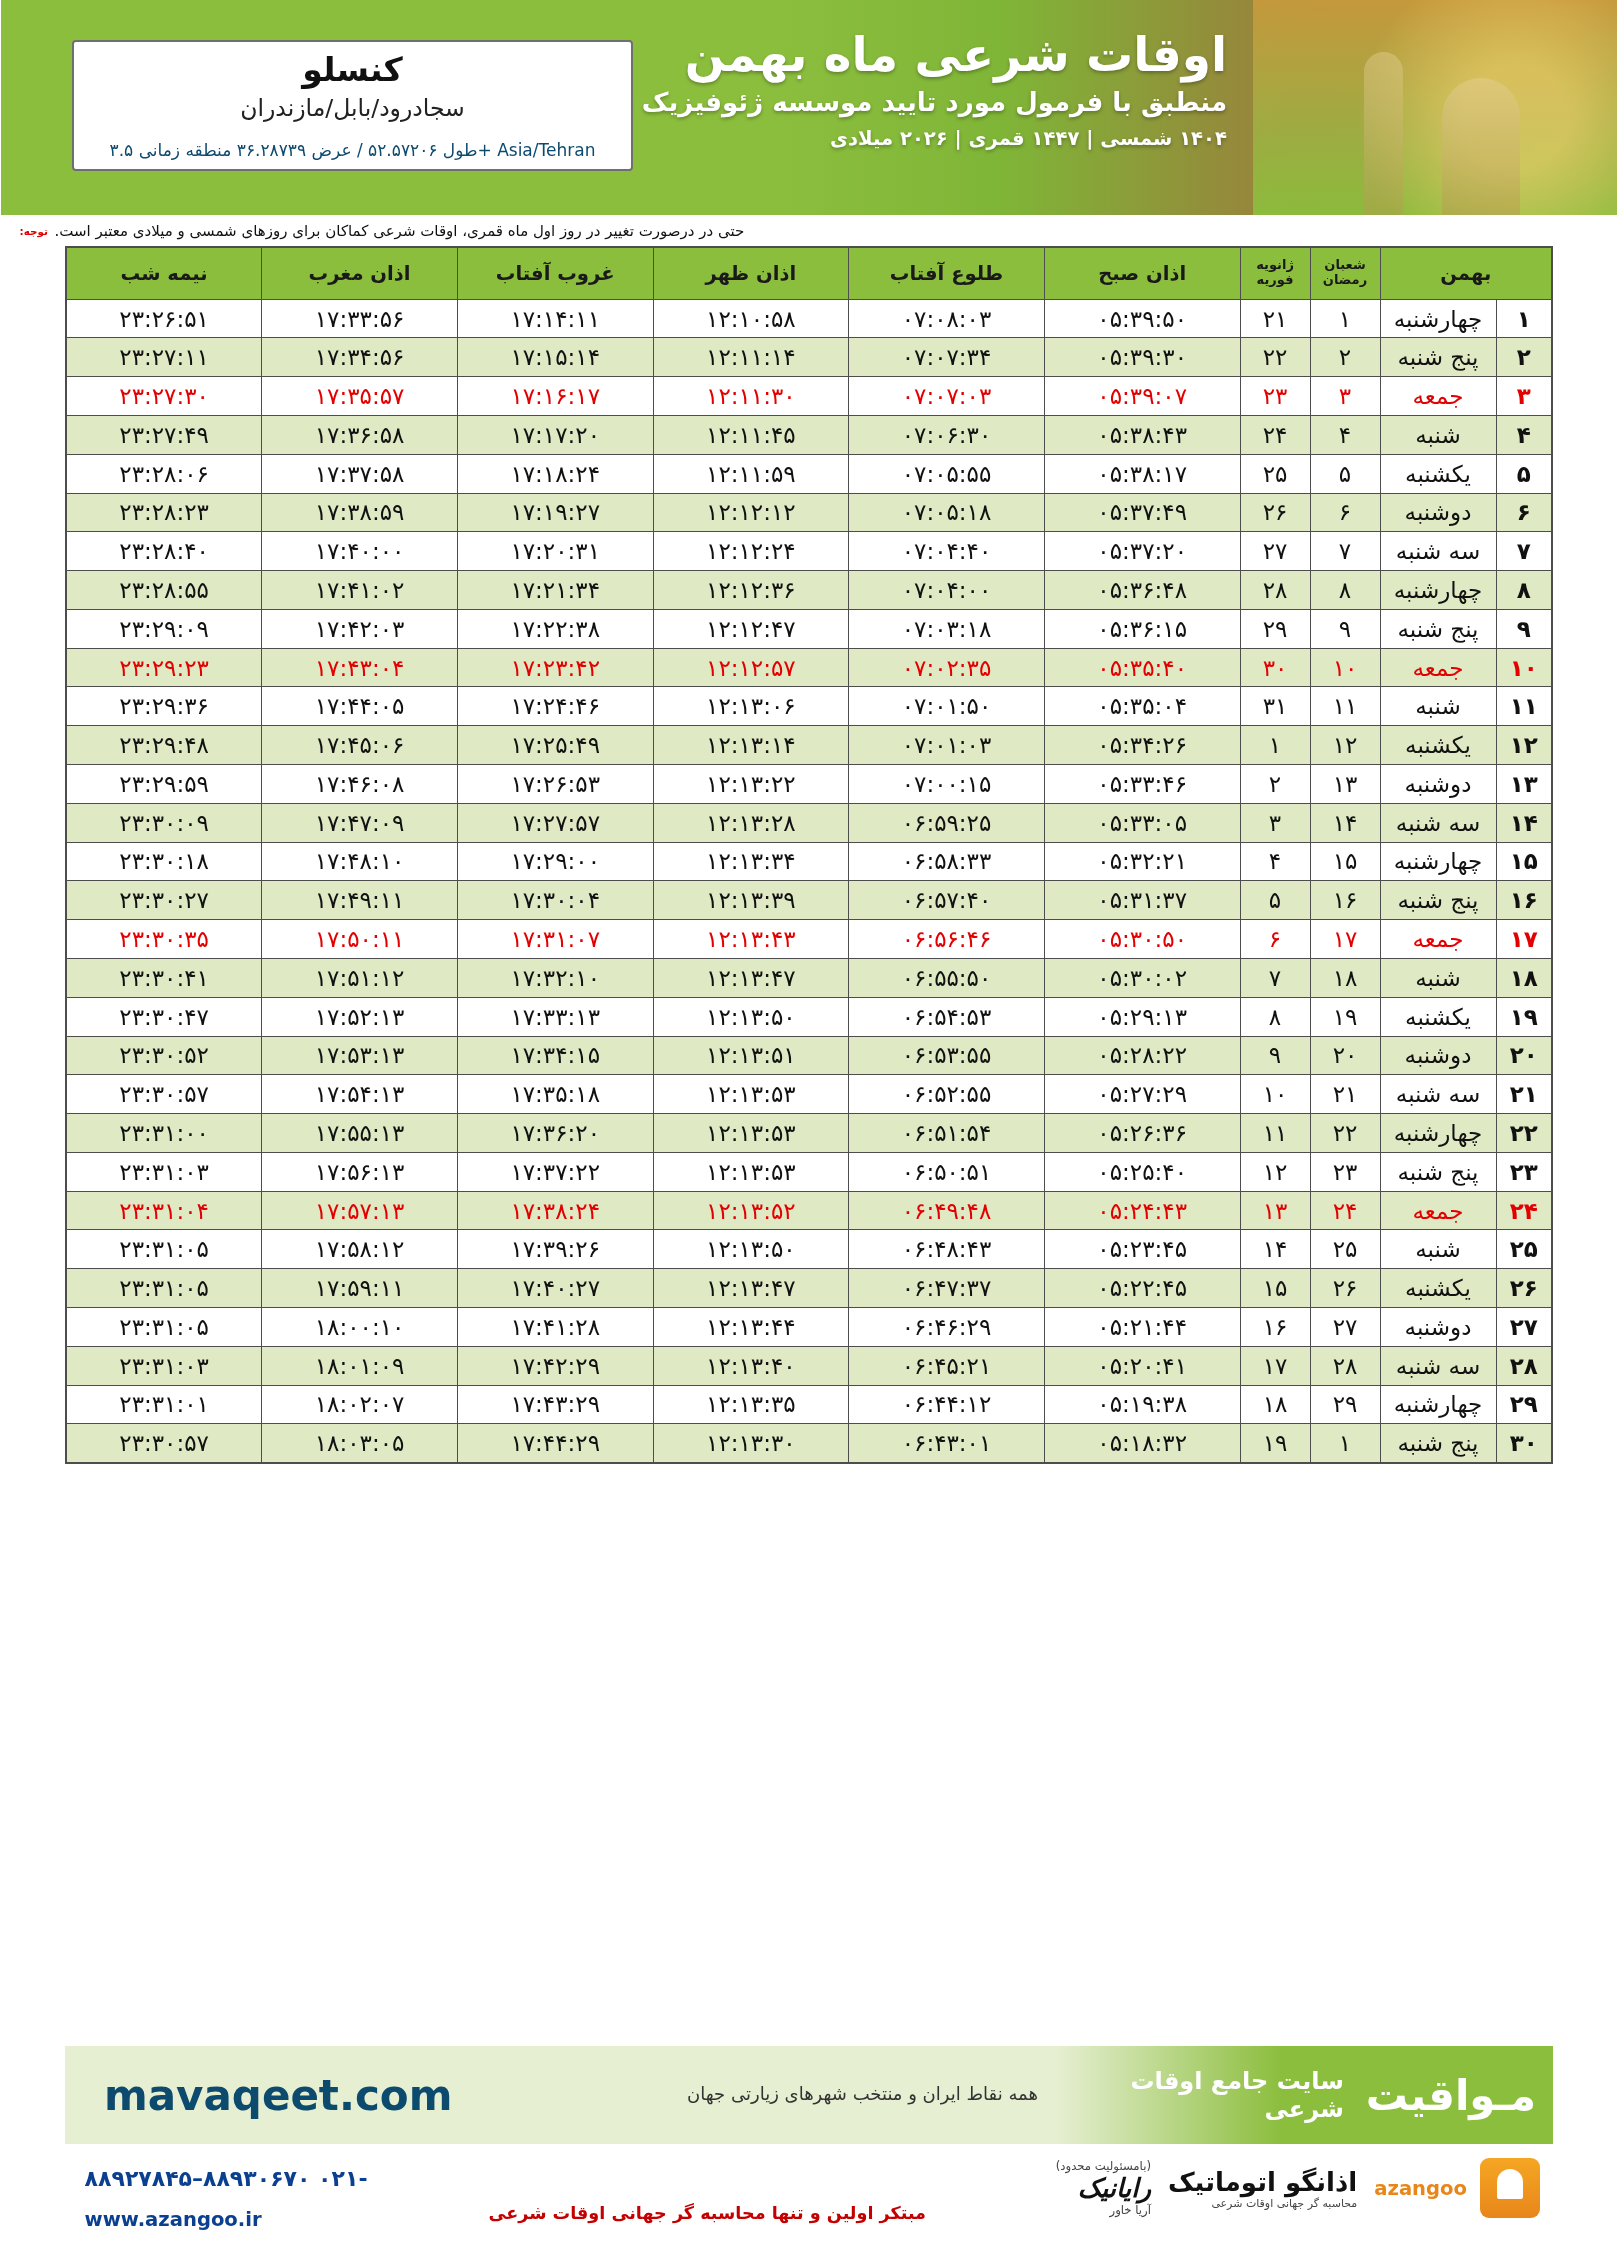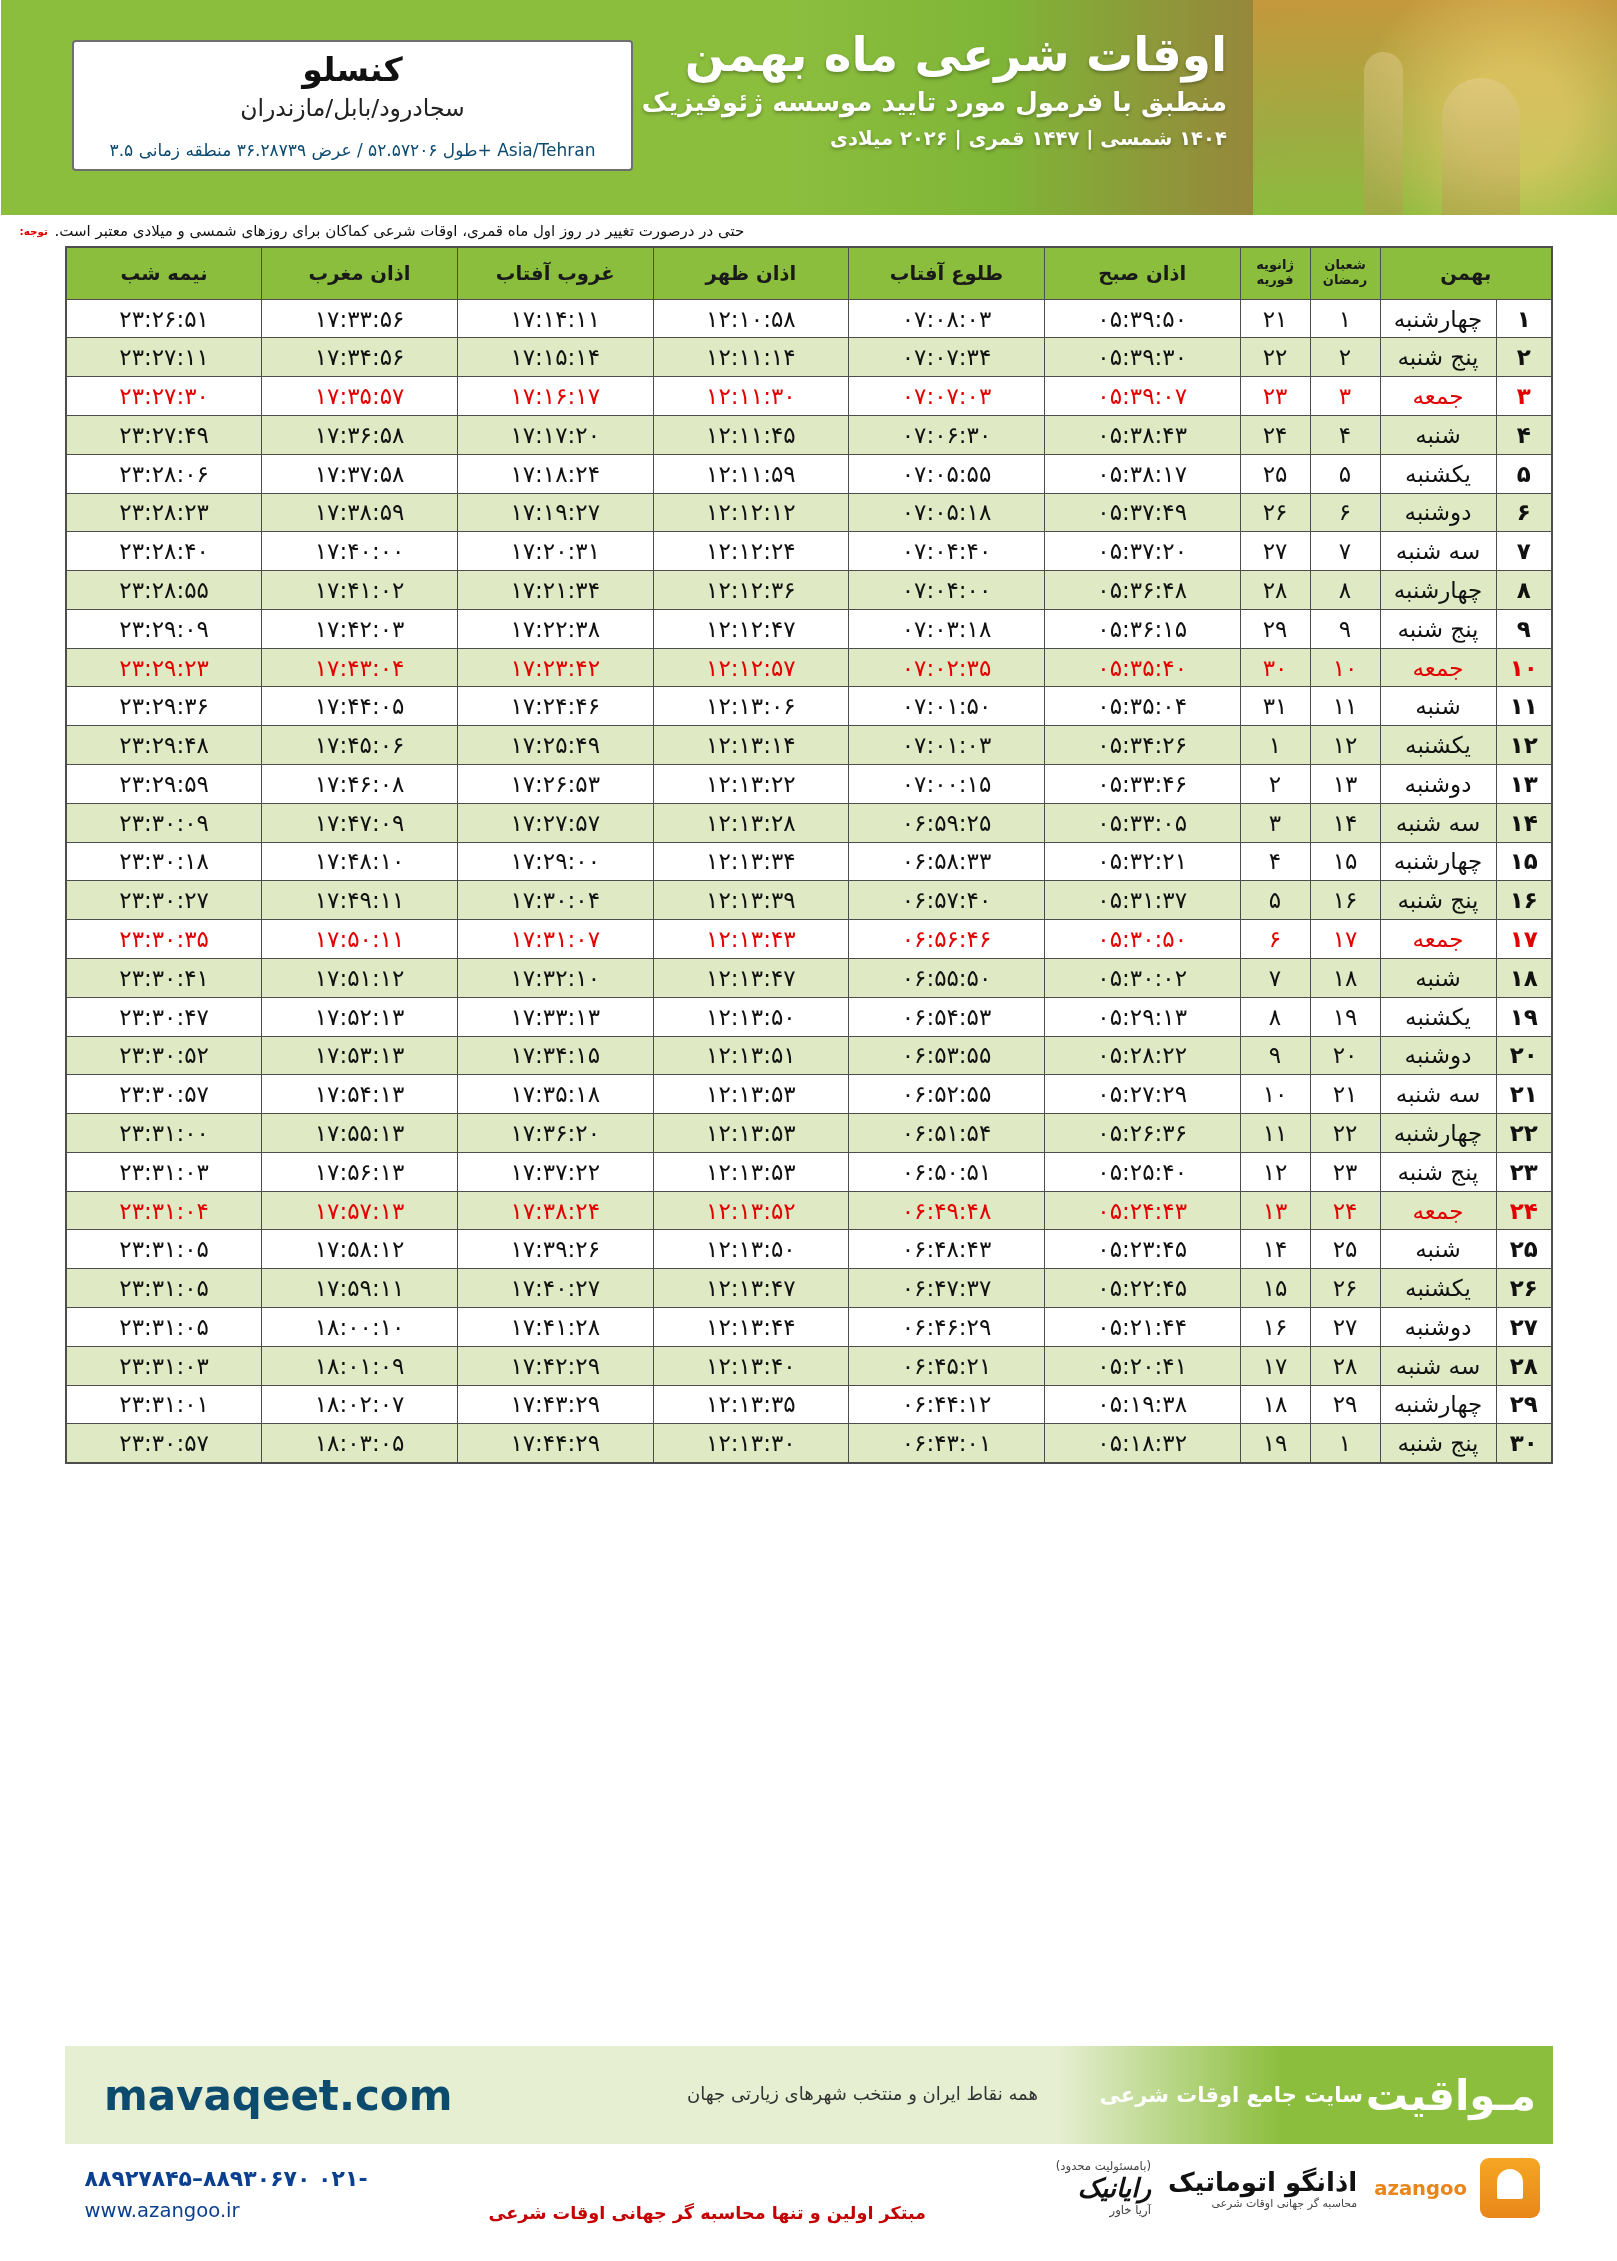--- a/index.html
+++ b/index.html
@@ -105,33 +105,33 @@
   .footer-top{
     position:relative;height:98px;margin:0 65px;
     background:#e6efd2;display:flex;align-items:center;
   }
   .footer-brand{
     position:absolute;right:0;top:0;height:98px;width:496px;
     background:linear-gradient(270deg,#8cbe3e 0%,#8cbe3e 55%,#e6efd2 100%);
     display:flex;align-items:center;justify-content:flex-start;padding-right:17px;box-sizing:border-box;
   }
   .footer-brand .fa-name{font-size:42px;font-weight:bold;color:#ffffff;}
-  .footer-brand .fa-tag{font-size:21px;font-weight:bold;color:#ffffff;margin-right:3px;}
+  .footer-brand .fa-tag{font-size:24px;font-weight:bold;color:#ffffff;margin-right:22px;}
   .footer-mid{font-size:18px;color:#333;position:absolute;right:515px;top:37px;}
   .footer-site{
     position:absolute;left:39px;top:25px;
     font-size:42px;font-weight:bold;color:#0c4a6e;direction:ltr;
   }
   .footer-bottom{
     position:relative;height:111px;margin:0 65px;background:#ffffff;
     display:flex;align-items:center;
   }
   .fb-phone{position:absolute;left:19.6px;top:22px;text-align:left;direction:ltr;}
   .fb-phone .ph{font-size:22px;font-weight:bold;color:#0b3f8f;}
-  .fb-phone .web{font-size:19.6px;font-weight:normal;color:#0b3f8f;margin-top:8px;}
+  .fb-phone .web{font-size:19.6px;font-weight:bold;color:#0b3f8f;margin-top:17px;}
   .fb-text{position:absolute;left:365px;top:23.5px;text-align:right;width:496px;}
   .fb-text div{font-size:17.6px;color:#c40000;font-weight:bold;line-height:1.5;margin-top:32px;}
   .fb-logos{position:absolute;right:13px;top:14.4px;display:flex;align-items:center;gap:17px;}
   .logo-azan{display:flex;align-items:center;gap:13px;}
   .logo-azan .sq{
     width:60px;height:60px;border-radius:9px;
     background:linear-gradient(180deg,#f5a623,#e8861a);
     position:relative;
   }
   .logo-azan .sq:after{

